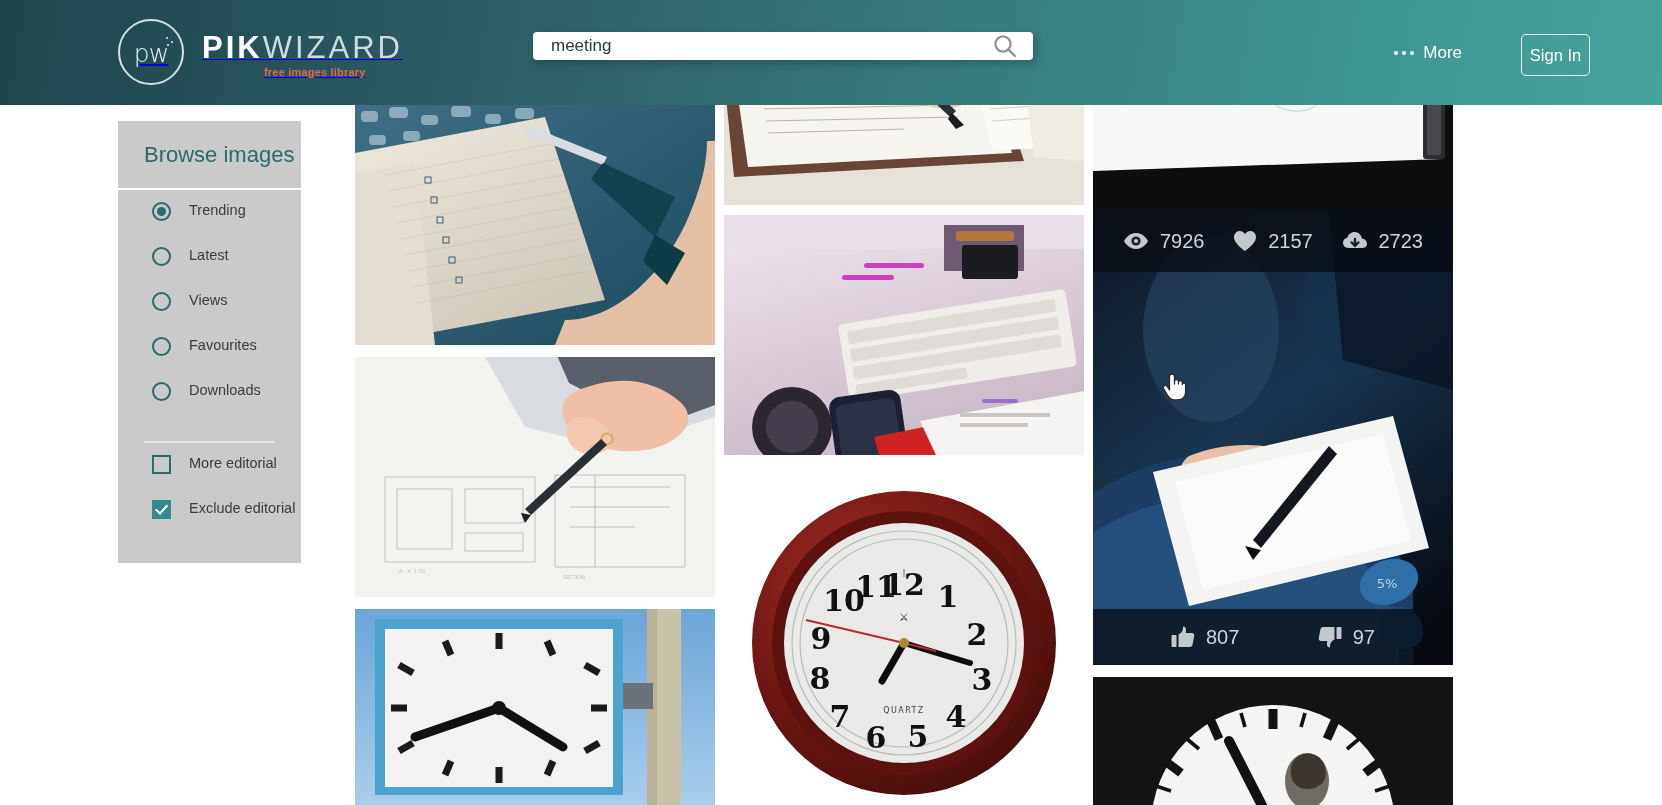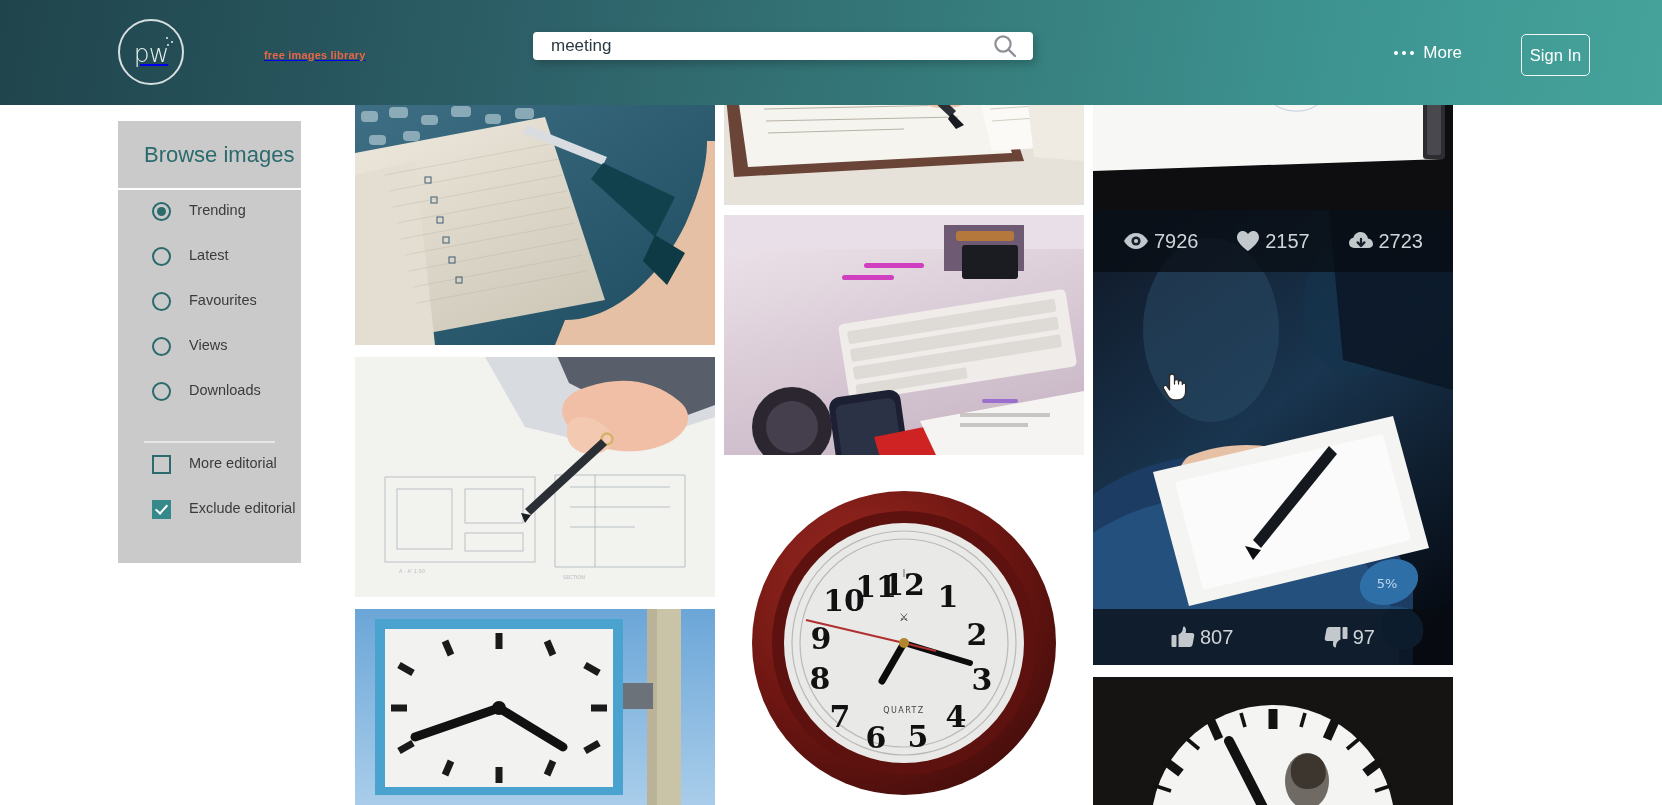--- a/index.html
+++ b/index.html
@@ -142,41 +142,44 @@
   .stats-top, .stats-bot {
     position: absolute; left: 0; width: 100%;
     background: rgba(8,12,18,0.74);
     display: flex; align-items: center;
     color: #cfd4d8; font-size: 20px;
     font-family: "Liberation Sans", sans-serif;
     z-index: 5;
   }
   .stats-top { top: 0; height: 62px; padding: 0 30px; justify-content: space-between; }
   .stats-bot { bottom: 0; height: 56px; padding: 4px 78px; justify-content: space-between; }
-  .stat { display: flex; align-items: center; gap: 5px; }
+  .stat { display: flex; align-items: center; gap: 11px; }
   .stat svg { display: block; }
 
   
   #cursor { position: absolute; left: 1161px; top: 370px; z-index: 60; pointer-events: none; }
 </style>
 </head>
 <body>
 
 <div id="header">
 
   <a id="logo-block" href="#">
     <span class="logo-mark">
       <span class="logo-mark-text">pw</span>
       <span class="logo-dots">
           <i></i>
           <i></i>
           <i></i>
         </span>
     </span>
     <span class="logo-words">
+      <span class="logo-word-row">
+        <span class="logo-pik">PIK</span><span class="logo-wizard">WIZARD</span>
+      </span>
       <span class="logo-tag" style="display:block">free images library</span>
     </span>
   </a>
 
   <div id="search-wrap">
     <input id="search-input" type="text" value="meeting" style="">
     <button id="search-btn">
       <svg class="mag" width="26" height="26" viewBox="0 0 26 26">
         <circle cx="11" cy="11" r="7.6" fill="none" stroke="#8e9296" stroke-width="2.2"></circle>
         <line x1="16.6" y1="16.6" x2="23" y2="23" stroke="#8e9296" stroke-width="2.4" stroke-linecap="round"></line>
@@ -203,25 +206,25 @@
     <div class="opt">
       <span class="radio on"></span>
       <span class="opt-label">Trending</span>
     </div>
     <div class="opt">
       <span class="radio"></span>
       <span class="opt-label">Latest</span>
     </div>
     <div class="opt">
       <span class="radio"></span>
+      <span class="opt-label">Views</span>
+    </div>
+    <div class="opt">
+      <span class="radio"></span>
       <span class="opt-label">Favourites</span>
-    </div>
-    <div class="opt">
-      <span class="radio"></span>
-      <span class="opt-label">Views</span>
     </div>
     <div class="opt">
       <span class="radio"></span>
       <span class="opt-label">Downloads</span>
     </div>
   </div>
 
   <div class="opt-sep"></div>
 
   <div>

